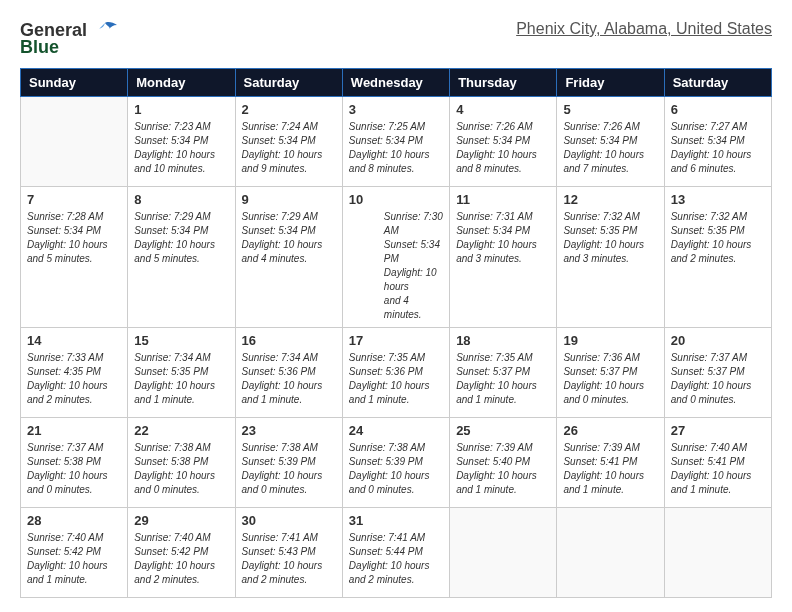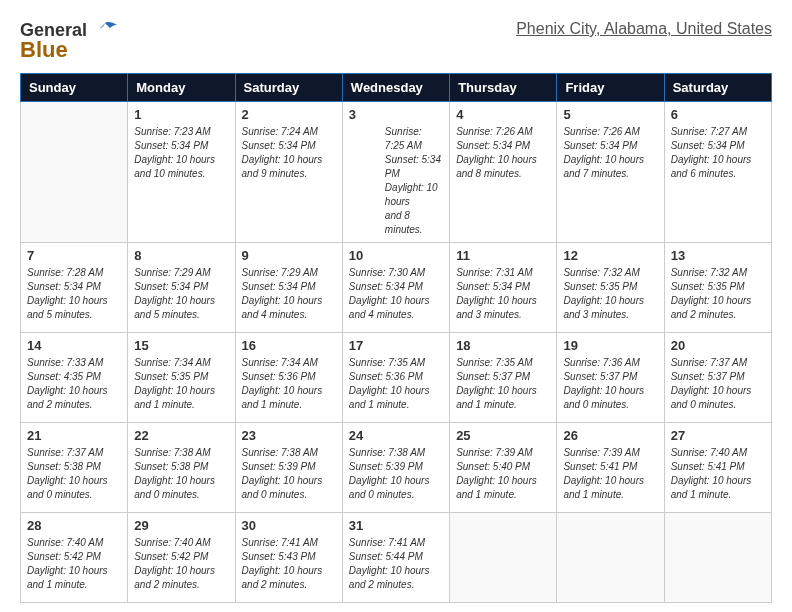--- a/index.html
+++ b/index.html
@@ -82,21 +82,21 @@
 
 <div class="header">
   <div class="logo">
     <div class="logo-row">
       <span style="font-size:18px;font-weight:bold;color:#333;">General</span>
       <svg width="28" height="20" viewBox="0 0 28 20">
         <path d="M14 2 C16 0, 22 1, 26 4 C22 4, 20 6, 18 8 C20 6, 16 5, 14 2Z" fill="#2a6ebb"></path>
         <path d="M14 2 C12 4, 10 6, 8 8 C10 7, 13 6, 14 2Z" fill="#5a9ee0"></path>
       </svg>
     </div>
-    <span style="font-size:22px;font-weight:bold;color:#a16207;margin-top:-4px;">Blue</span>
+    <span style="font-size:18px;font-weight:bold;color:#14532d;margin-top:-4px;">Blue</span>
   </div>
   <div class="title-area">
     <div class="location-title">Phenix City, Alabama, United States</div>
   </div>
 </div>
 
 <table class="calendar">
   <thead>
     <tr>
     <th>Sunday</th>
@@ -120,21 +120,21 @@
         </td>
         <td>
           <span class="day-number">2</span>
           <div class="day-info" style="white-space: pre-line;">Sunrise: 7:24 AM
 Sunset: 5:34 PM
 Daylight: 10 hours
 and 9 minutes.</div>
         </td>
         <td>
           <span class="day-number">3</span>
-          <div class="day-info" style="white-space: pre-line; margin-left: 36px;">Sunrise: 7:25 AM
+          <div class="day-info" style="white-space: pre-line;">Sunrise: 7:25 AM
 Sunset: 5:34 PM
 Daylight: 10 hours
 and 8 minutes.</div>
         </td>
         <td>
           <span class="day-number">4</span>
           <div class="day-info" style="white-space: pre-line;">Sunrise: 7:26 AM
 Sunset: 5:34 PM
 Daylight: 10 hours
 and 8 minutes.</div>
@@ -171,21 +171,21 @@
         </td>
         <td>
           <span class="day-number">9</span>
           <div class="day-info" style="white-space: pre-line;">Sunrise: 7:29 AM
 Sunset: 5:34 PM
 Daylight: 10 hours
 and 4 minutes.</div>
         </td>
         <td>
           <span class="day-number">10</span>
-          <div class="day-info" style="white-space: pre-line;">Sunrise: 7:30 AM
+          <div class="day-info" style="white-space: pre-line; margin-left: 35px;">Sunrise: 7:30 AM
 Sunset: 5:34 PM
 Daylight: 10 hours
 and 4 minutes.</div>
         </td>
         <td>
           <span class="day-number">11</span>
           <div class="day-info" style="white-space: pre-line;">Sunrise: 7:31 AM
 Sunset: 5:34 PM
 Daylight: 10 hours
 and 3 minutes.</div>

